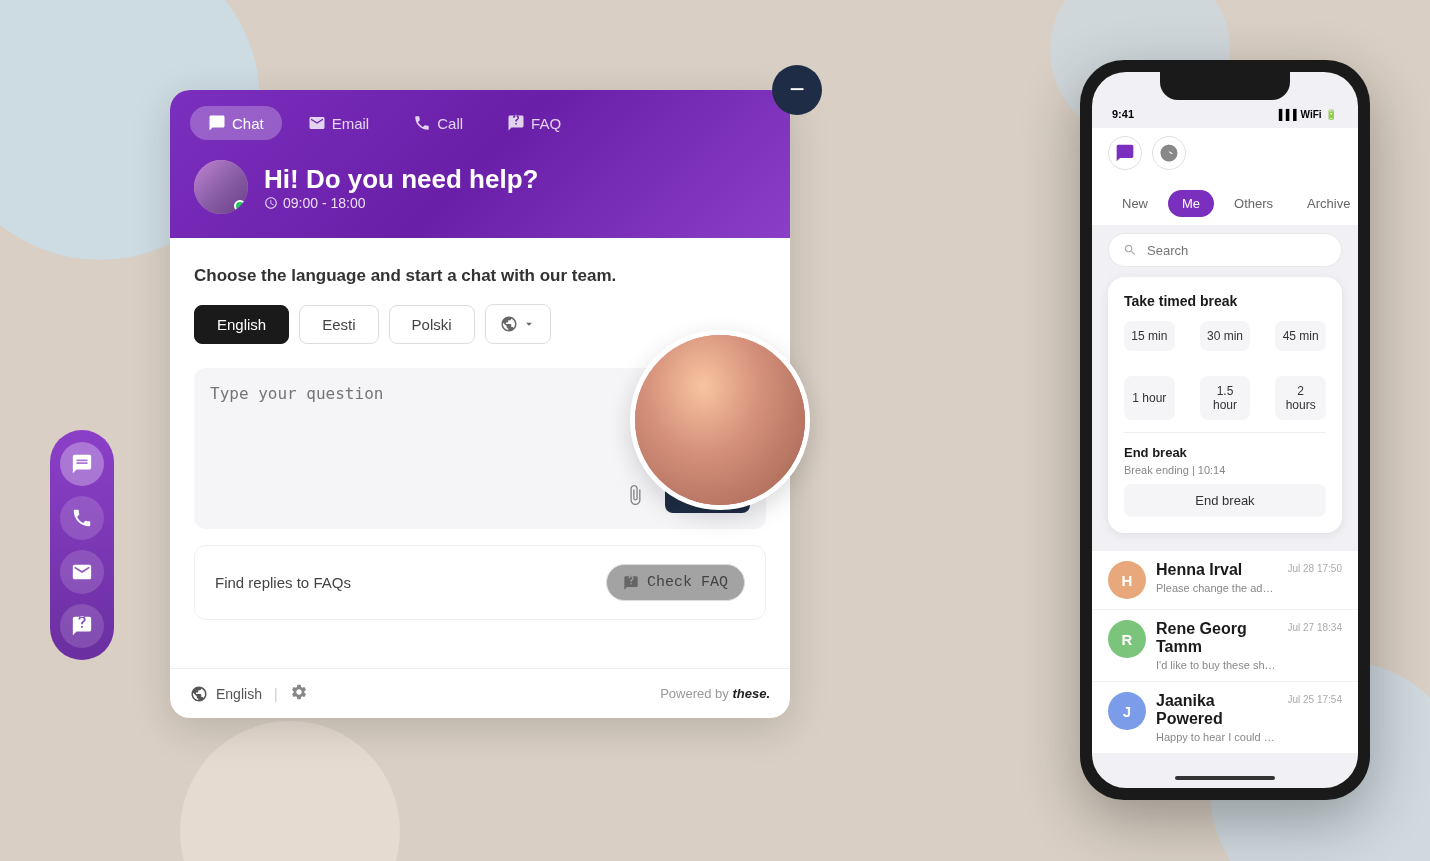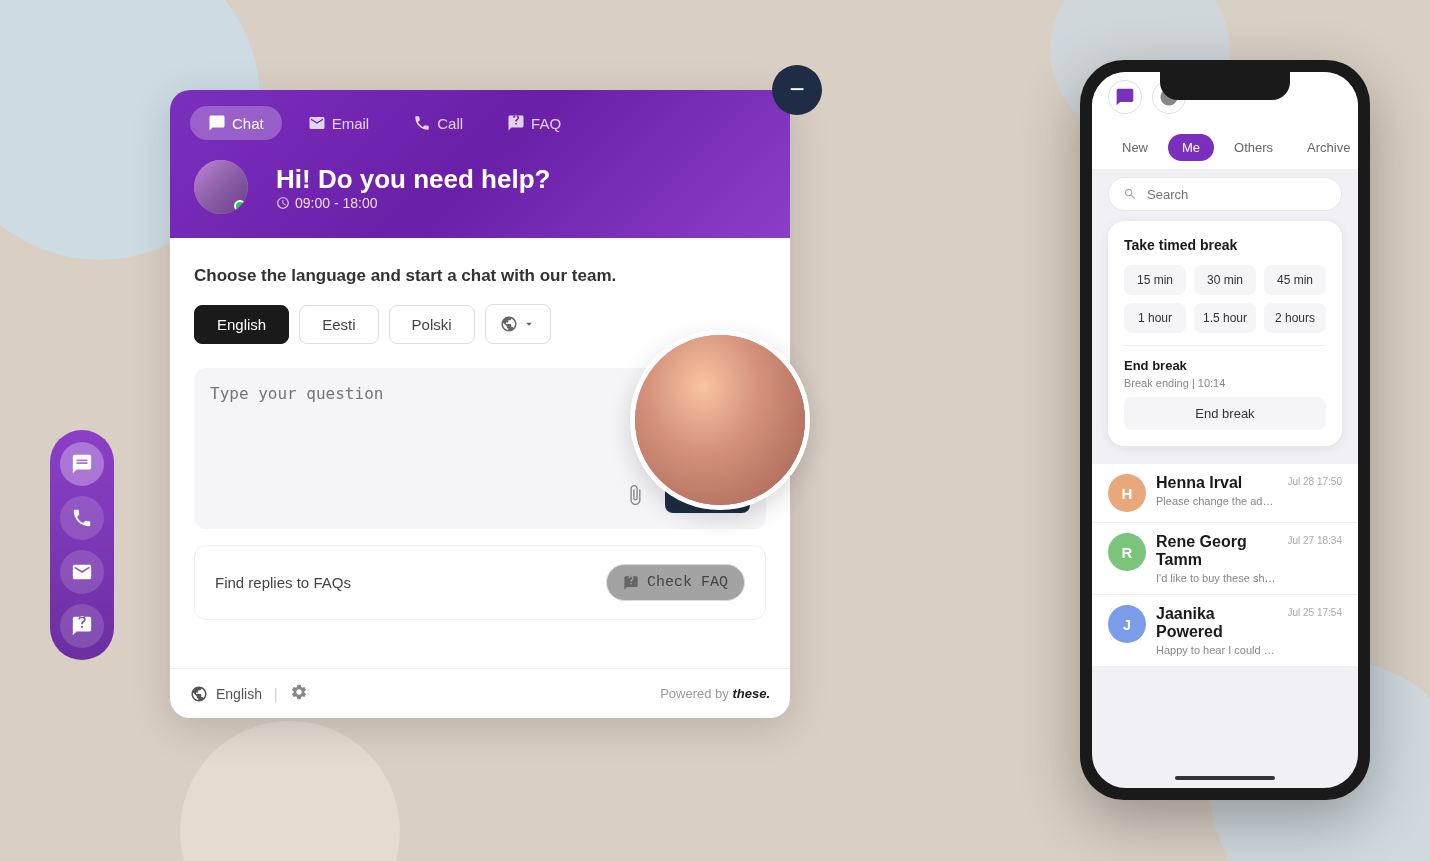--- a/index.html
+++ b/index.html
@@ -158,21 +158,21 @@
     .widget-tab svg {
       width: 18px;
       height: 18px;
       fill: currentColor;
     }
 
     
     .widget-agent-info {
       display: flex;
       align-items: center;
-      gap: 28px;
+      gap: 16px;
       padding: 20px 24px 24px;
     }
     .agent-avatar {
       width: 54px;
       height: 54px;
       border-radius: 50%;
       background: linear-gradient(135deg, #d4a0d0, #9b6fa8);
       position: relative;
       overflow: hidden;
     }
@@ -504,21 +504,21 @@
     }
     .break-card h4 {
       font-size: 14px;
       font-weight: 700;
       color: #1a1a1a;
       margin-bottom: 12px;
     }
     .break-time-grid {
       display: grid;
       grid-template-columns: repeat(3, 1fr);
-      gap: 8px;
+      gap: 25px;
       margin-bottom: 8px;
     }
     .break-time-btn {
       background: #f5f5f8;
       border: none;
       border-radius: 8px;
       padding: 8px 6px;
       font-size: 12px;
       color: #333;
       cursor: pointer;
@@ -749,20 +749,28 @@
   <div class="agent-photo-circle">
     <div class="agent-photo-inner"></div>
   </div>
 </div>
 
 <div class="phone-container">
   <div class="phone-frame">
     <div class="phone-screen">
       <div class="phone-notch"></div>
 
+      <div class="phone-status-bar">
+        <span style="font-size:11px;font-weight:700;">9:41</span>
+        <div class="signal-icons">
+          <span>▐▐▐</span>
+          <span>WiFi</span>
+          <span>🔋</span>
+        </div>
+      </div>
 
       <div class="phone-app-header">
         <div class="header-icons">
           <div class="header-icon-circle">
             <svg width="20" height="20" viewBox="0 0 24 24" fill="#7b2fbe">
               <path d="M20 2H4c-1.1 0-2 .9-2 2v18l4-4h14c1.1 0 2-.9 2-2V4c0-1.1-.9-2-2-2z"></path>
             </svg>
           </div>
           <div class="header-icon-circle">
             <svg width="20" height="20" viewBox="0 0 24 24" fill="#888">

